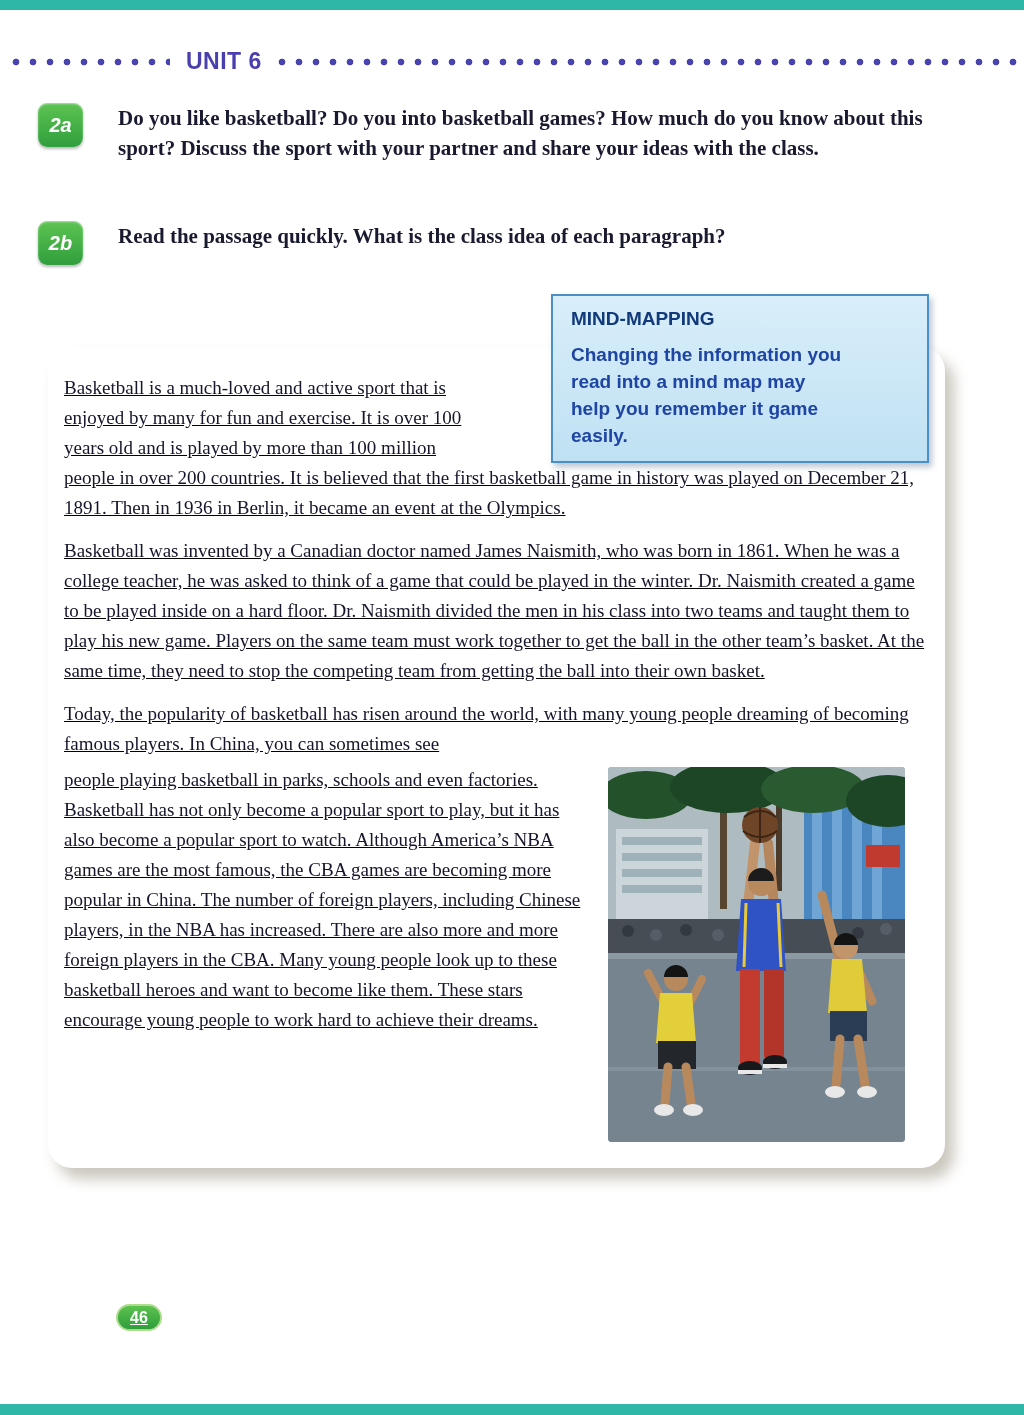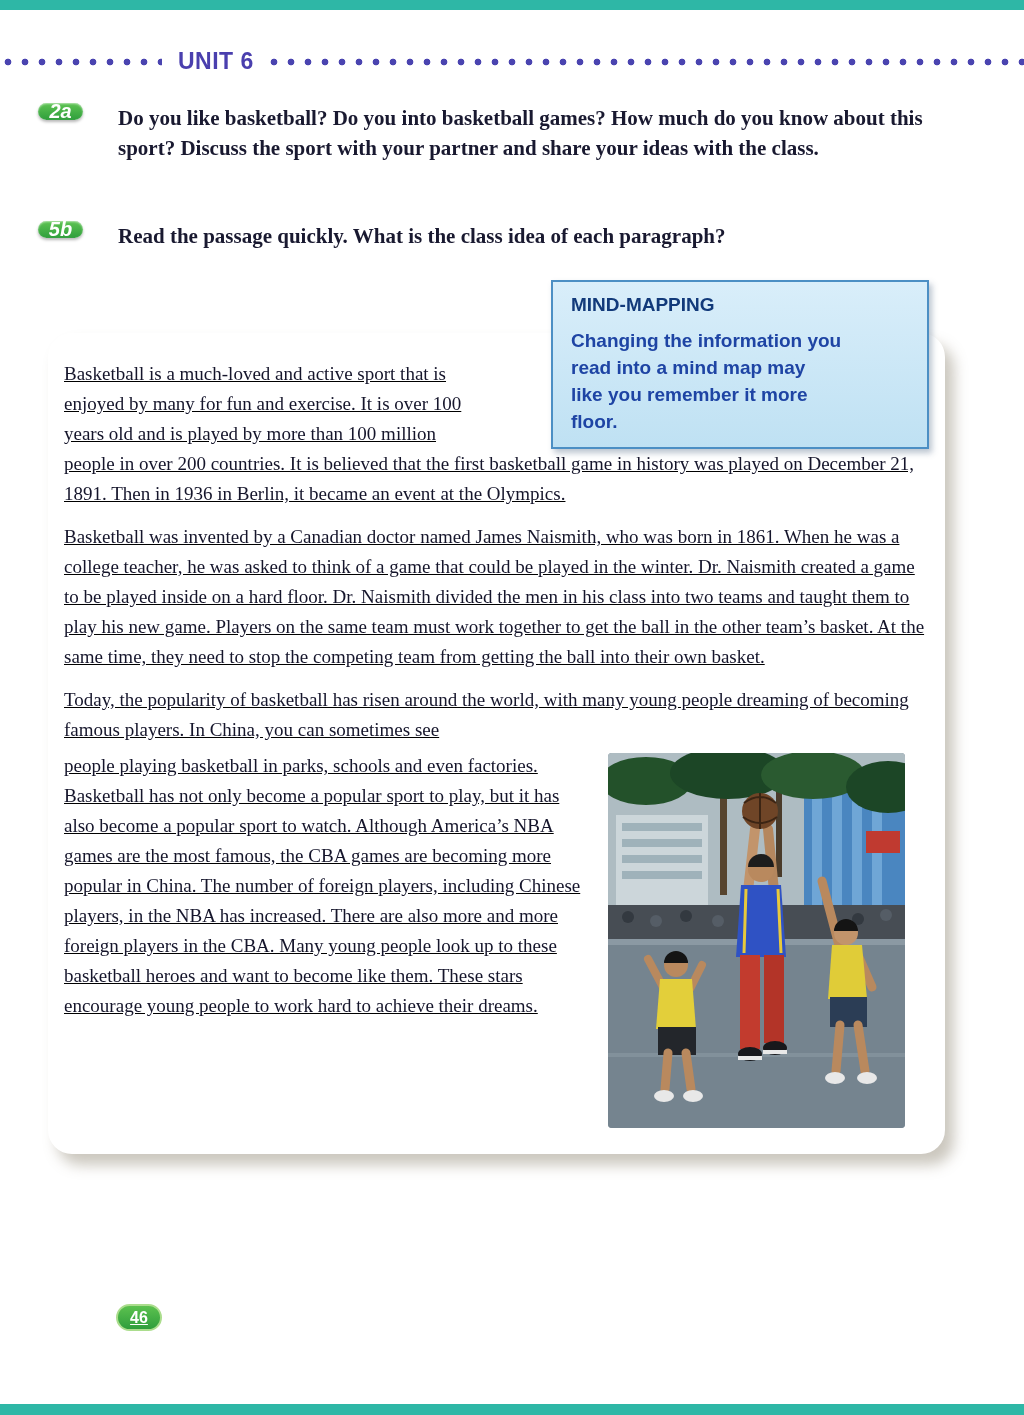--- a/index.html
+++ b/index.html
@@ -3,32 +3,32 @@
 <meta charset="utf-8">
 <style>
   html,body{margin:0;padding:0;}
   body{
     width:1024px;height:1415px;position:relative;background:#ffffff;
     font-family:"Liberation Serif",serif;overflow:hidden;
   }
   .top-strip{height:10px;background:#2eb7a6;}
   .bottom-strip{position:absolute;left:0;bottom:0;width:100%;height:11px;background:#2eb7a6;}
 
-  .unit-row{display:flex;align-items:center;margin-top:38px;padding-left:4px;}
+  .unit-row{display:flex;align-items:center;margin-top:38px;padding-left:12px;}
   .dots{height:8px;background-image:radial-gradient(circle at 4px 4px,#4a44b0 3px,transparent 3.7px);
         background-size:17px 8px;background-repeat:repeat-x;}
   .dots-left{width:158px;}
   .dots-right{flex:1;}
   .unit-label{font:700 23px "Liberation Sans",sans-serif;color:#4a3fae;margin:0 16px;letter-spacing:.5px;}
 
   .activity{display:flex;align-items:flex-start;padding:0 84px 0 38px;}
   .activity-2a{margin-top:28px;}
   .activity-2b{margin-top:58px;}
   .activity-badge{
-    flex:0 0 auto;width:45px;height:17px;border-radius:9px;
+    flex:0 0 auto;width:45px;height:44px;border-radius:9px;
     background:linear-gradient(180deg,#5ec452,#2f9e3c);
     color:#fff;font:italic 700 20px "Liberation Sans",sans-serif;
     display:flex;align-items:center;justify-content:center;
     box-shadow:inset 0 1px 2px rgba(255,255,255,.55),0 2px 3px rgba(0,0,0,.28);
   }
   .activity-text{margin-left:35px;font-weight:700;font-size:21px;line-height:30px;color:#191930;}
 
   .panel{
     margin:82px 79px 0 48px;background:#fff;border-radius:24px;
     padding:26px 16px 24px 16px;
@@ -75,32 +75,32 @@
   <div class="unit-label">UNIT 6</div>
   <div class="dots dots-right"></div>
 </div>
 
 <div class="activity activity-2a">
   <div class="activity-badge">2a</div>
   <div class="activity-text">Do you like basketball? Do you into basketball games? How much do you know about this sport? Discuss the sport with your partner and share your ideas with the class.</div>
 </div>
 
 <div class="activity activity-2b">
-  <div class="activity-badge">5b</div>
+  <div class="activity-badge">2b</div>
   <div class="activity-text">Read the passage quickly. What is the class idea of each paragraph?</div>
 </div>
 
 <div class="panel">
 
   <div class="mind-box">
     <div class="mind-title">MIND-MAPPING</div>
     <div class="mind-line">Changing the information you</div>
     <div class="mind-line">read into a mind map may</div>
-    <div class="mind-line">like you remember it more</div>
-    <div class="mind-line">floor.</div>
+    <div class="mind-line">help you remember it game</div>
+    <div class="mind-line">easily.</div>
   </div>
 
 
   <p class="passage-p">Basketball is a much-loved and active sport that is enjoyed by many for fun and exercise. It is over 100 years old and is played by more than 100 million people in over 200 countries. It is believed that the first basketball game in history was played on December 21, 1891. Then in 1936 in Berlin, it became an event at the Olympics.</p>
   <p class="passage-p">Basketball was invented by a Canadian doctor named James Naismith, who was born in 1861. When he was a college teacher, he was asked to think of a game that could be played in the winter. Dr. Naismith created a game to be played inside on a hard floor. Dr. Naismith divided the men in his class into two teams and taught them to play his new game. Players on the same team must work together to get the ball in the other team’s basket. At the same time, they need to stop the competing team from getting the ball into their own basket.</p>
   <p class="passage-p p3-intro">Today, the popularity of basketball has risen around the world, with many young people dreaming of becoming famous players. In China, you can sometimes see</p>
 
   <div class="photo">
     <svg viewBox="0 0 297 375" width="297" height="375">
       <rect width="297" height="375" fill="#9aa9b1"></rect>

